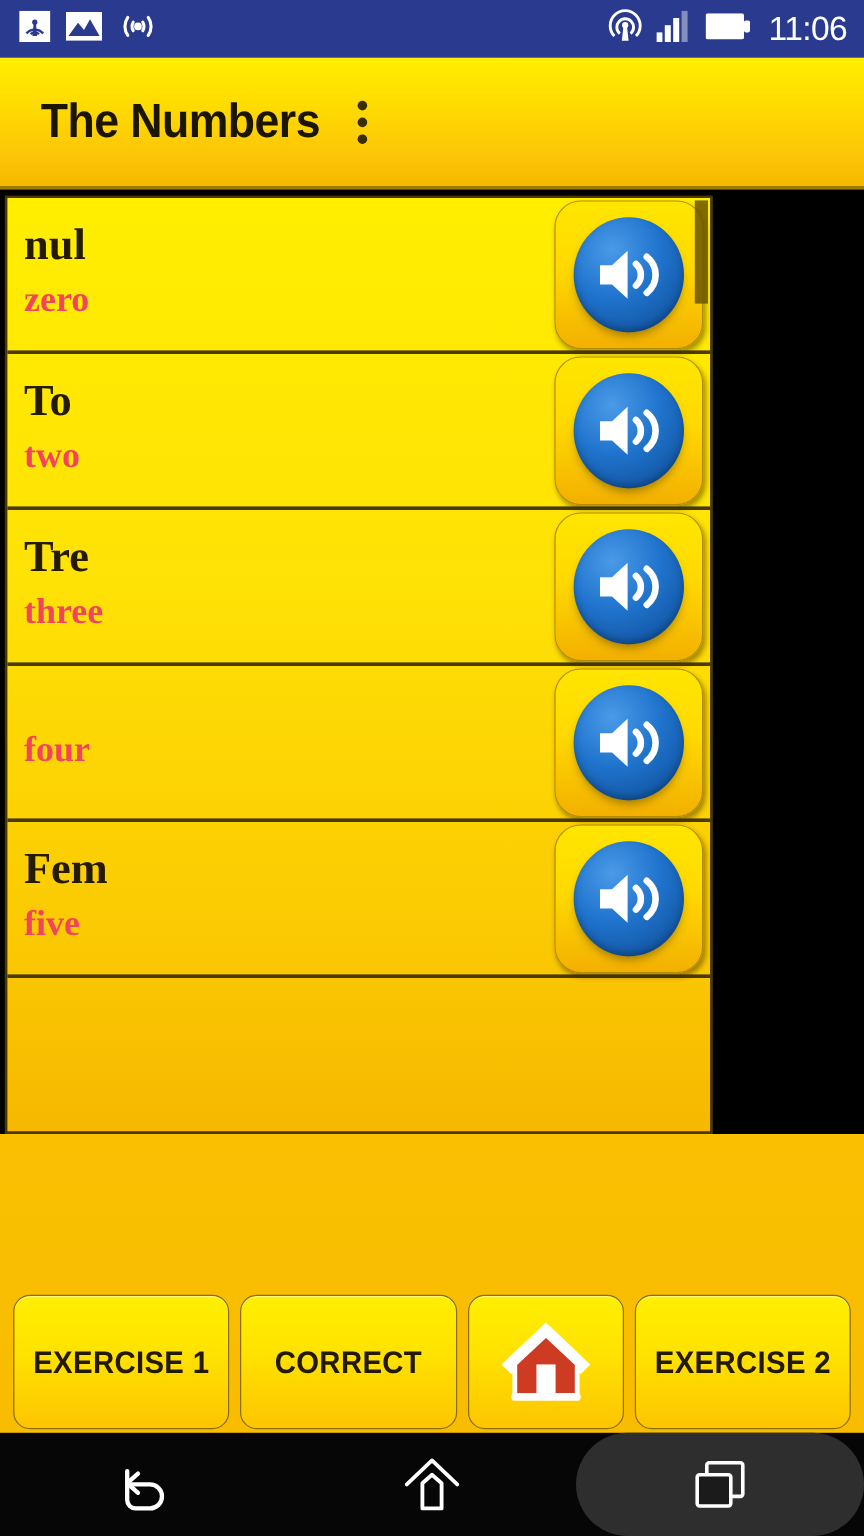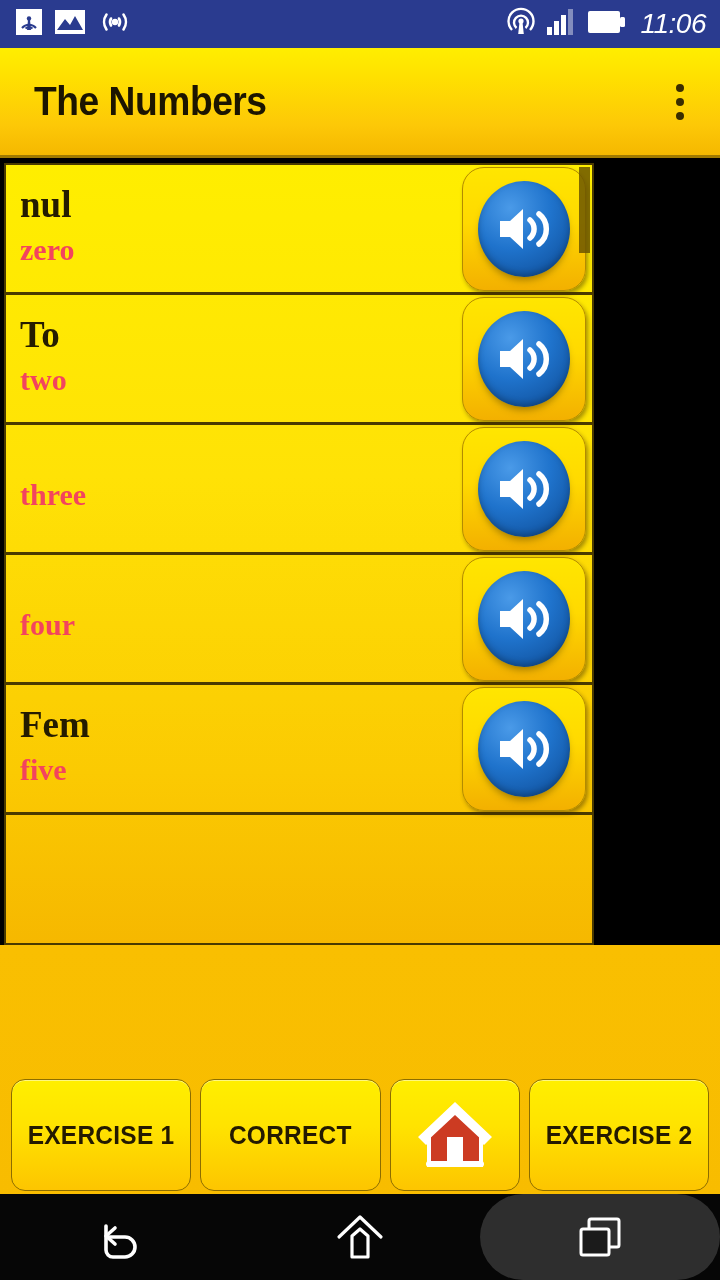--- a/index.html
+++ b/index.html
@@ -34,21 +34,21 @@
     display: flex;
     align-items: center;
     justify-content: space-between;
     padding: 0 14px 0 16px;
   }
   .status-left, .status-right {
     display: flex;
     align-items: center;
   }
   .status-left { gap: 13px; }
-  .status-right { gap: 11px; font-style: italic; }
+  .status-right { gap: 11px; }
 
   .sb-icon { display: block; }
 
   .status-time {
     color: #ffffff;
     font-size: 28px;
     font-weight: 400;
     letter-spacing: -0.5px;
     margin-left: 4px;
     font-family: "Liberation Sans", sans-serif;
@@ -57,21 +57,20 @@
   
   #title-bar {
     position: absolute;
     top: 48px; left: 0;
     width: 720px;
     height: 110px;
     background: linear-gradient(to bottom, #ffee00 0%, #ffe000 28%, #fdc807 72%, #f5b800 100%);
     border-bottom: 3px solid #a07a00;
     display: flex;
     align-items: center;
-    justify-content: space-between;
     padding: 0 22px 0 34px;
   }
   #title-text {
     color: #1c1500;
     font-size: 40px;
     font-weight: bold;
     letter-spacing: -0.5px;
     font-family: "Liberation Sans", sans-serif;
     transform: scaleX(0.93);
     transform-origin: left center;
@@ -350,20 +349,21 @@
             <g fill="none" stroke="#ffffff" stroke-width="5.5" stroke-linecap="round">
               <path d="M36 18 A12 12 0 0 1 36 36"></path>
               <path d="M45 12 A19 19 0 0 1 45 42"></path>
             </g>
           </svg>
         </div>
       </div>
     </div>
 
     <div class="word-row">
+      <div class="native-word">Tre</div>
       <div class="translation-word">three</div>
       <div class="speaker-btn">
         <div class="speaker-disc">
           <svg width="60" height="54" viewBox="0 0 60 54">
             <path d="M6 19 H16 L29 7 V47 L16 35 H6 Z" fill="#ffffff"></path>
             <g fill="none" stroke="#ffffff" stroke-width="5.5" stroke-linecap="round">
               <path d="M36 18 A12 12 0 0 1 36 36"></path>
               <path d="M45 12 A19 19 0 0 1 45 42"></path>
             </g>
           </svg>

